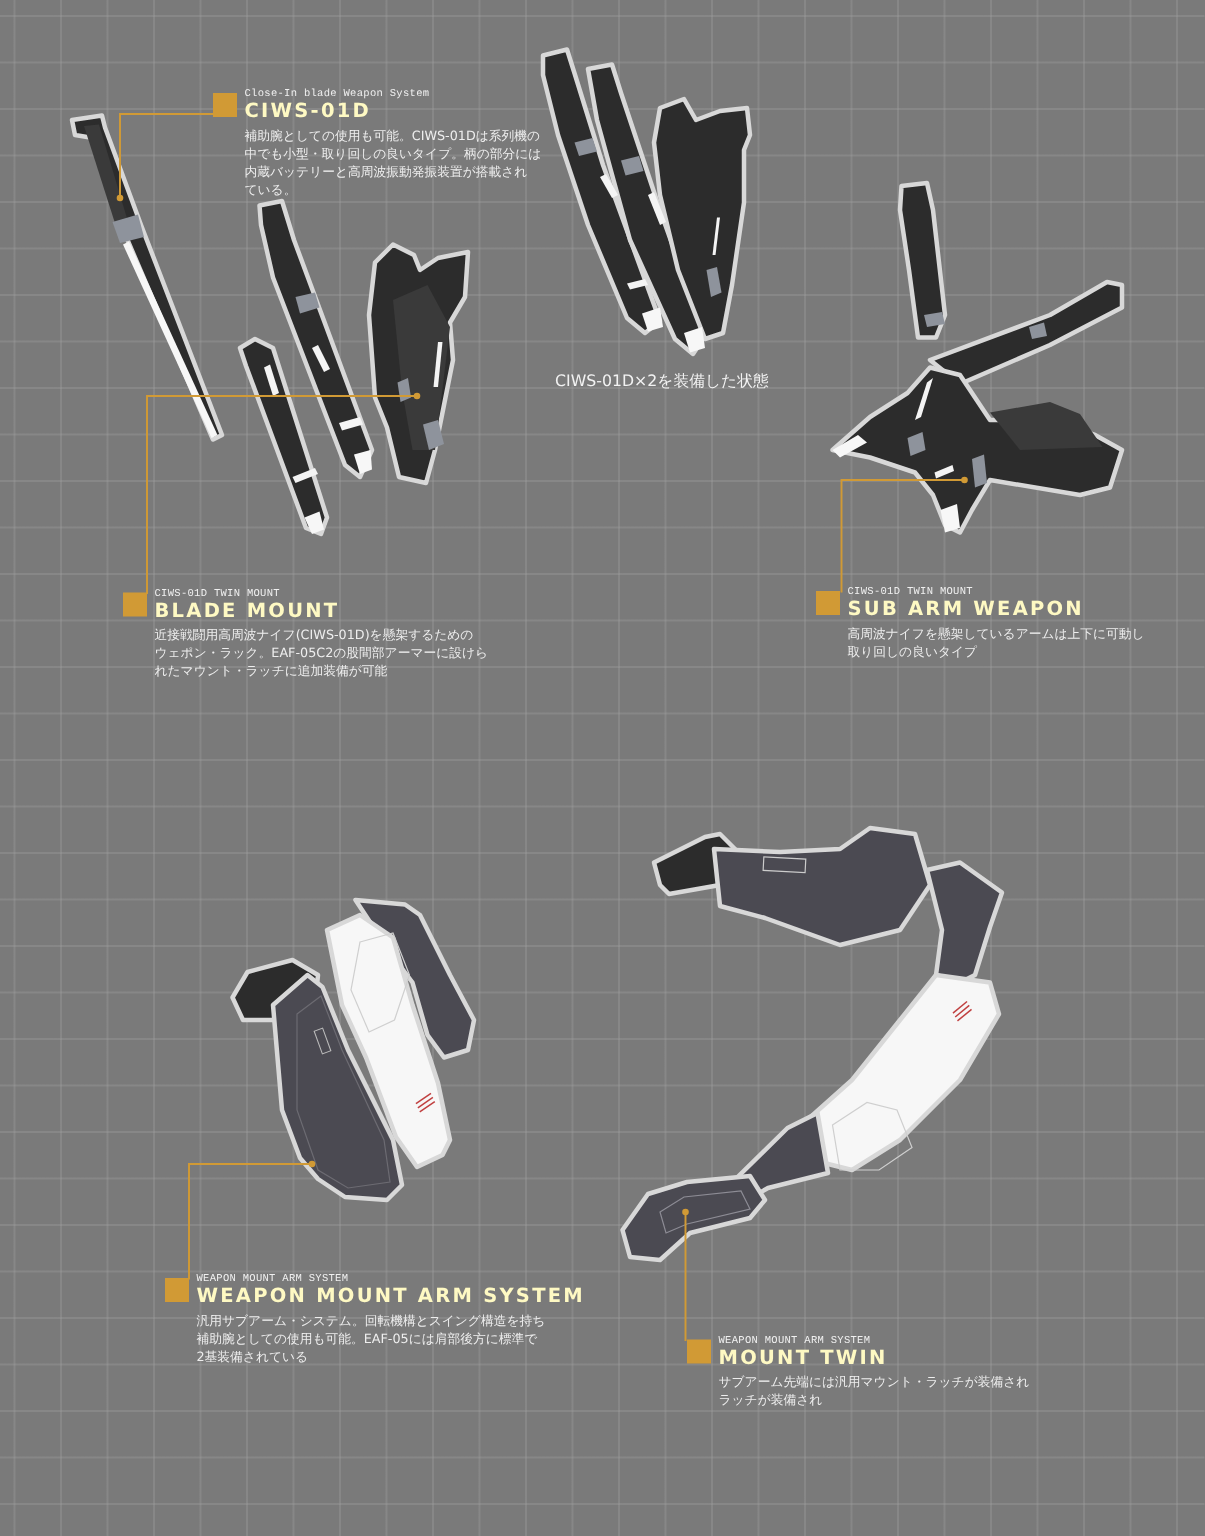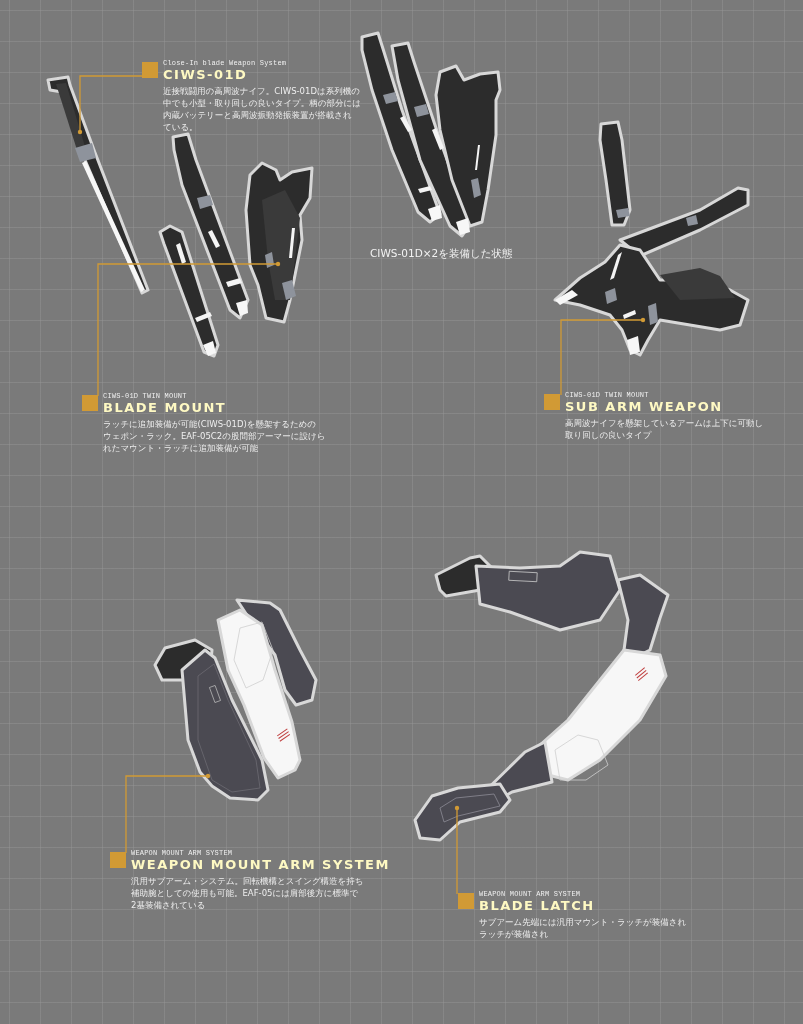--- a/index.html
+++ b/index.html
@@ -162,33 +162,33 @@
   </g>
 </svg>
 
 <div class="caption">CIWS-01D×2を装備した状態</div>
 
 <div class="callout" style="left:142px; top:62px;">
   <div class="square" style="background:#d19a35;"></div>
   <div class="sub">Close-In blade Weapon System</div>
   <div class="title">CIWS-01D</div>
   <div class="desc">
-    <div>近接戦闘用の高周波ナイフ。CIWS-01Dは系列機の</div>
+    <div>補助腕としての使用も可能。CIWS-01Dは系列機の</div>
     <div>中でも小型・取り回しの良いタイプ。柄の部分には</div>
     <div>内蔵バッテリーと高周波振動発振装置が搭載され</div>
     <div>ている。</div>
   </div>
 </div>
 
 <div class="callout" style="left:82px; top:395px;">
   <div class="square" style="background:#d19a35;"></div>
   <div class="sub">CIWS-01D TWIN MOUNT</div>
   <div class="title">BLADE MOUNT</div>
   <div class="desc">
-    <div>ラッチに追加装備が可能(CIWS-01D)を懸架するための</div>
+    <div>近接戦闘用高周波ナイフ(CIWS-01D)を懸架するための</div>
     <div>ウェポン・ラック。EAF-05C2の股間部アーマーに設けら</div>
     <div>れたマウント・ラッチに追加装備が可能</div>
   </div>
 </div>
 
 <div class="callout" style="left:544px; top:394px;">
   <div class="square" style="background:#d19a35;"></div>
   <div class="sub">CIWS-01D TWIN MOUNT</div>
   <div class="title">SUB ARM WEAPON</div>
   <div class="desc">
@@ -204,18 +204,18 @@
   <div class="desc">
     <div>汎用サブアーム・システム。回転機構とスイング構造を持ち</div>
     <div>補助腕としての使用も可能。EAF-05には肩部後方に標準で</div>
     <div>2基装備されている</div>
   </div>
 </div>
 
 <div class="callout" style="left:458px; top:893px;">
   <div class="square" style="background:#d19a35;"></div>
   <div class="sub">WEAPON MOUNT ARM SYSTEM</div>
-  <div class="title">BLADE LATCH</div>
+  <div class="title">MOUNT TWIN</div>
   <div class="desc">
     <div>サブアーム先端には汎用マウント・ラッチが装備され</div>
     <div>ラッチが装備され</div>
   </div>
 </div>
 
 </body></html>

